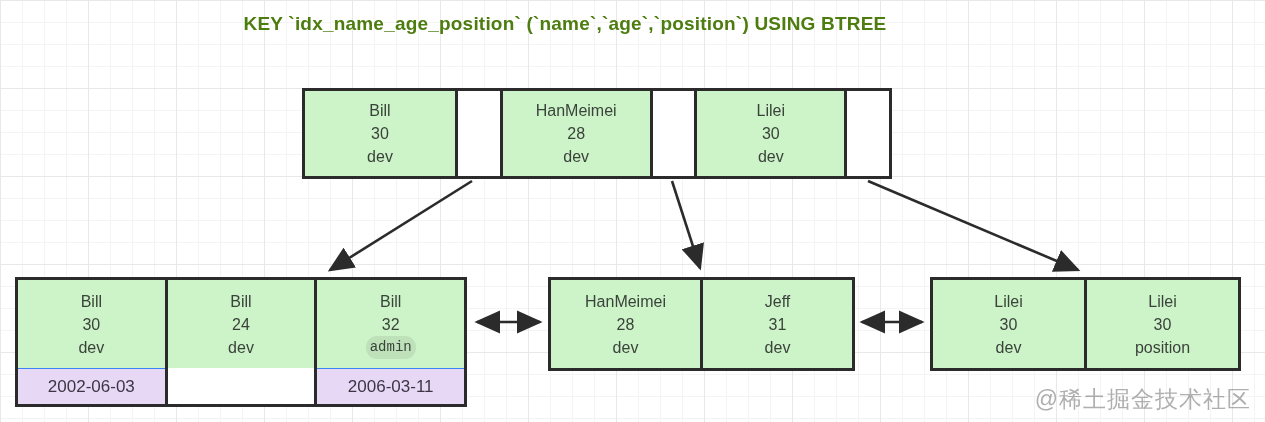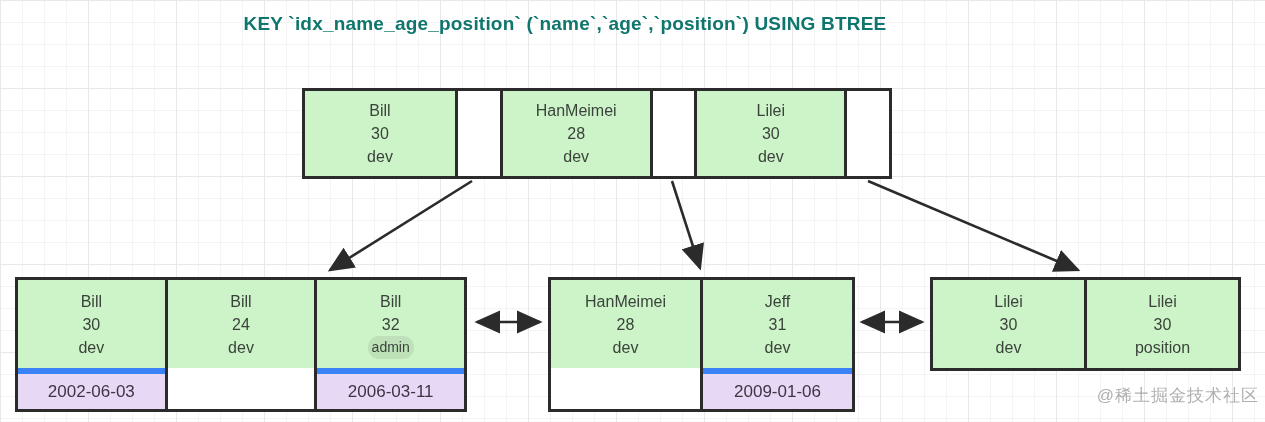--- a/index.html
+++ b/index.html
@@ -9,21 +9,21 @@
     background-color:#ffffff;
     background-image:
       linear-gradient(#e8e8e8 1px, transparent 1px),
       linear-gradient(90deg,#e8e8e8 1px, transparent 1px),
       linear-gradient(#f4f4f4 1px, transparent 1px),
       linear-gradient(90deg,#f4f4f4 1px, transparent 1px);
     background-size:88px 88px,88px 88px,22px 22px,22px 22px;
   }
   .title{
     position:absolute;top:13px;left:0;width:1130px;
-    text-align:center;font-size:19px;font-weight:bold;color:#0f766e;
+    text-align:center;font-size:19px;font-weight:bold;color:#4d7c0f;
     letter-spacing:.2px;
   }
   
   .root-node{
     position:absolute;left:302px;top:88px;height:91px;width:590px;
     display:flex;border:3px solid #2b2b2b;box-sizing:border-box;background:#fff;
   }
   .root-node .rcell{box-sizing:border-box;height:100%;}
   .root-node .rcell + .rcell{border-left:3px solid #2b2b2b;}
   .rcell.green{
@@ -38,39 +38,39 @@
     border:3px solid #2b2b2b;box-sizing:border-box;background:#fff;
   }
   .leaf .col{flex:1 1 0;display:flex;flex-direction:column;box-sizing:border-box;}
   .leaf .col + .col{border-left:3px solid #2b2b2b;}
   .cell-data{
     height:88px;background:#cdf3c9;
     display:flex;flex-direction:column;justify-content:center;align-items:center;
     font-size:16px;color:#3a433a;line-height:23px;
   }
   .cell-date{
-    height:35px;background:#e7d9f6;border-top:6px solid #3b82f6;
+    height:35px;background:#e7d9f6;border-top:1px solid #3b82f6;
     display:flex;justify-content:center;align-items:center;
     font-size:17px;color:#3d3544;
   }
   .code{
-    font-family:Liberation Sans, sans-serif;
+    font-family:Liberation Mono, monospace;
     font-size:14px;background:rgba(0,0,0,0.07);
     padding:0 4px;border-radius:11px;
   }
   #leaf1{left:15px;width:452px;}
   #leaf2{left:548px;width:307px;}
   #leaf3{left:930px;width:311px;}
   
   svg.overlay{position:absolute;left:0;top:0;pointer-events:none;}
   .edge{stroke:#2b2b2b;stroke-width:2.6;fill:none;}
   
   .watermark{
-    position:absolute;top:384px;right:6px;
-    font-size:17px;color:rgba(110,110,110,0.55);letter-spacing:1px;
+    position:absolute;top:384px;right:14px;
+    font-size:23px;color:rgba(110,110,110,0.55);letter-spacing:1px;
     z-index:5;
     text-align:center;
   }
 </style>
 </head>
 <body>
 
 <div class="title">KEY `idx_name_age_position` (`name`,`age`,`position`) USING BTREE</div>
 
 <div class="root-node">
@@ -131,23 +131,20 @@
       <div>28</div>
       <div>dev</div>
     </div>
   </div>
   <div class="col">
     <div class="cell-data">
       <div>Jeff</div>
       <div>31</div>
       <div>dev</div>
     </div>
-    <div class="cell-date">
-      <span>2009-01-06</span>
-    </div>
   </div>
 </div>
 
 <div class="leaf" id="leaf3">
   <div class="col">
     <div class="cell-data">
       <div>Lilei</div>
       <div>30</div>
       <div>dev</div>
     </div>

